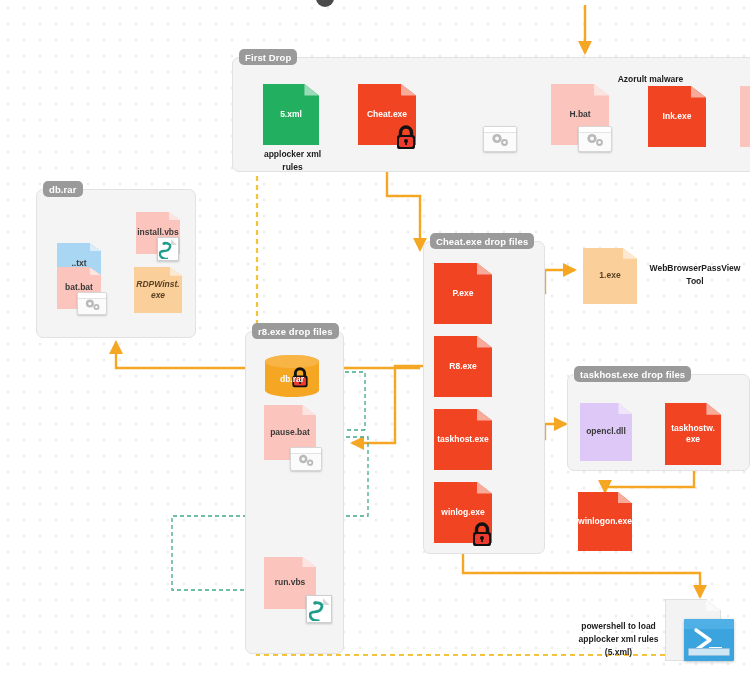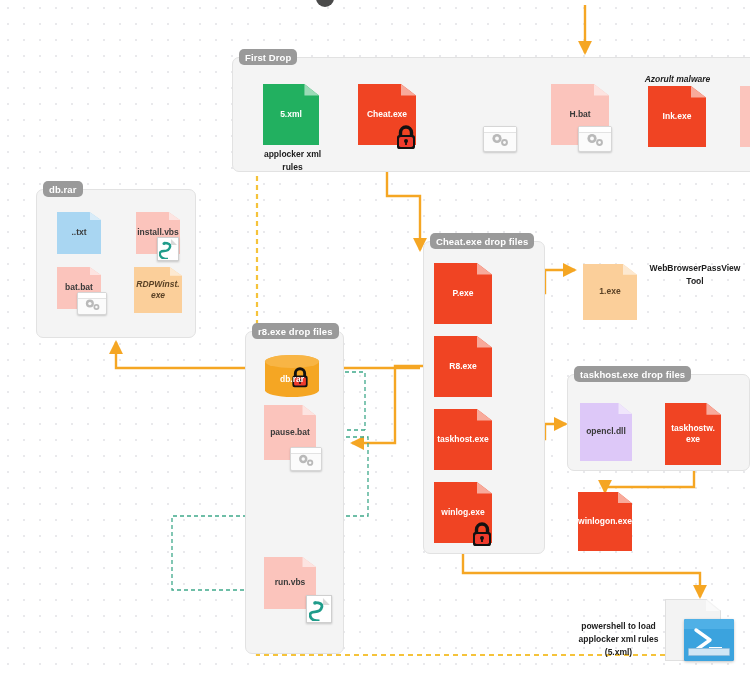--- a/index.html
+++ b/index.html
@@ -54,21 +54,21 @@
     position: absolute;
     top: 0; right: 0;
     width: 26%; height: 19%;
     background: rgba(255,255,255,.55);
     clip-path: polygon(0 0, 100% 100%, 0 100%);
     pointer-events: none;
   }
   .c-red   { background: #f04423; color: #ffffff; }
   .c-pink  { background: #fbc4bc; color: #3a3a3a; }
   .c-green { background: #22b060; color: #ffffff; }
-  .c-blue  { background: #a9d6f2; color: #3a3a3a; }
+  .c-blue  { background: #a9d6f2; color: #3a3a3a; margin-top: 31px; }
   .c-tan   { background: #fbcf9a; color: #5a4226; }
   .c-purple{ background: #ddc8f8; color: #3a3a3a; }
   .c-white { background: #f3f3f3; color: #3a3a3a; border:1px solid #e0e0e0; }
 
   
   .cyl {
     position: absolute;
     background: #f5a623;
     border-radius: 50% / 16%;
     display: flex; align-items: center; justify-content: center;
@@ -236,21 +236,21 @@
     <svg width="24" height="16" viewBox="0 0 24 16">
       <g fill="#b9b9b9">
         <circle cx="9" cy="7.5" r="4.6"></circle>
           <circle cx="9" cy="7.5" r="1.9" fill="#fbfbfb"></circle>
         <circle cx="16.5" cy="11.5" r="3.4"></circle>
           <circle cx="16.5" cy="11.5" r="1.4" fill="#fbfbfb"></circle>
       </g>
     </svg>
   </div>
 
-  <div class="caption" style="left:635px; top:73px; width:85px;font-style:italic;">Azorult malware</div>
+  <div class="caption" style="left:608px; top:73px; width:85px;">Azorult malware</div>
   <div class="file c-red" style="left:648px; top:86px; width:58px; height:61px;">
     <div class="fold"></div>
     <span>Ink.exe</span>
   </div>
 
   <div class="file c-pink" style="left:740px; top:86px; width:58px; height:61px;">
     <span></span>
   </div>
 
   <div class="group" style="left:36px; top:189px; width:160px; height:149px;">
@@ -377,21 +377,21 @@
 
   <div class="file c-purple" style="left:580px; top:403px; width:52px; height:58px;">
     <div class="fold"></div>
     <span>opencl.dll</span>
   </div>
   <div class="file c-red" style="left:665px; top:403px; width:56px; height:62px;">
     <div class="fold"></div>
     <span>taskhostw.<br>exe</span>
   </div>
 
-  <div class="file c-tan" style="left:583px; top:248px; width:54px; height:56px;margin-top:16px;">
+  <div class="file c-tan" style="left:583px; top:248px; width:54px; height:56px;">
     <div class="fold"></div>
     <span>1.exe</span>
   </div>
   <div class="caption" style="left:640px; top:262px; width:110px;">WebBrowserPassView<br>Tool</div>
 
   <div class="file c-red" style="left:578px; top:492px; width:54px; height:59px;">
     <div class="fold"></div>
     <span>winlogon.exe</span>
   </div>
 

